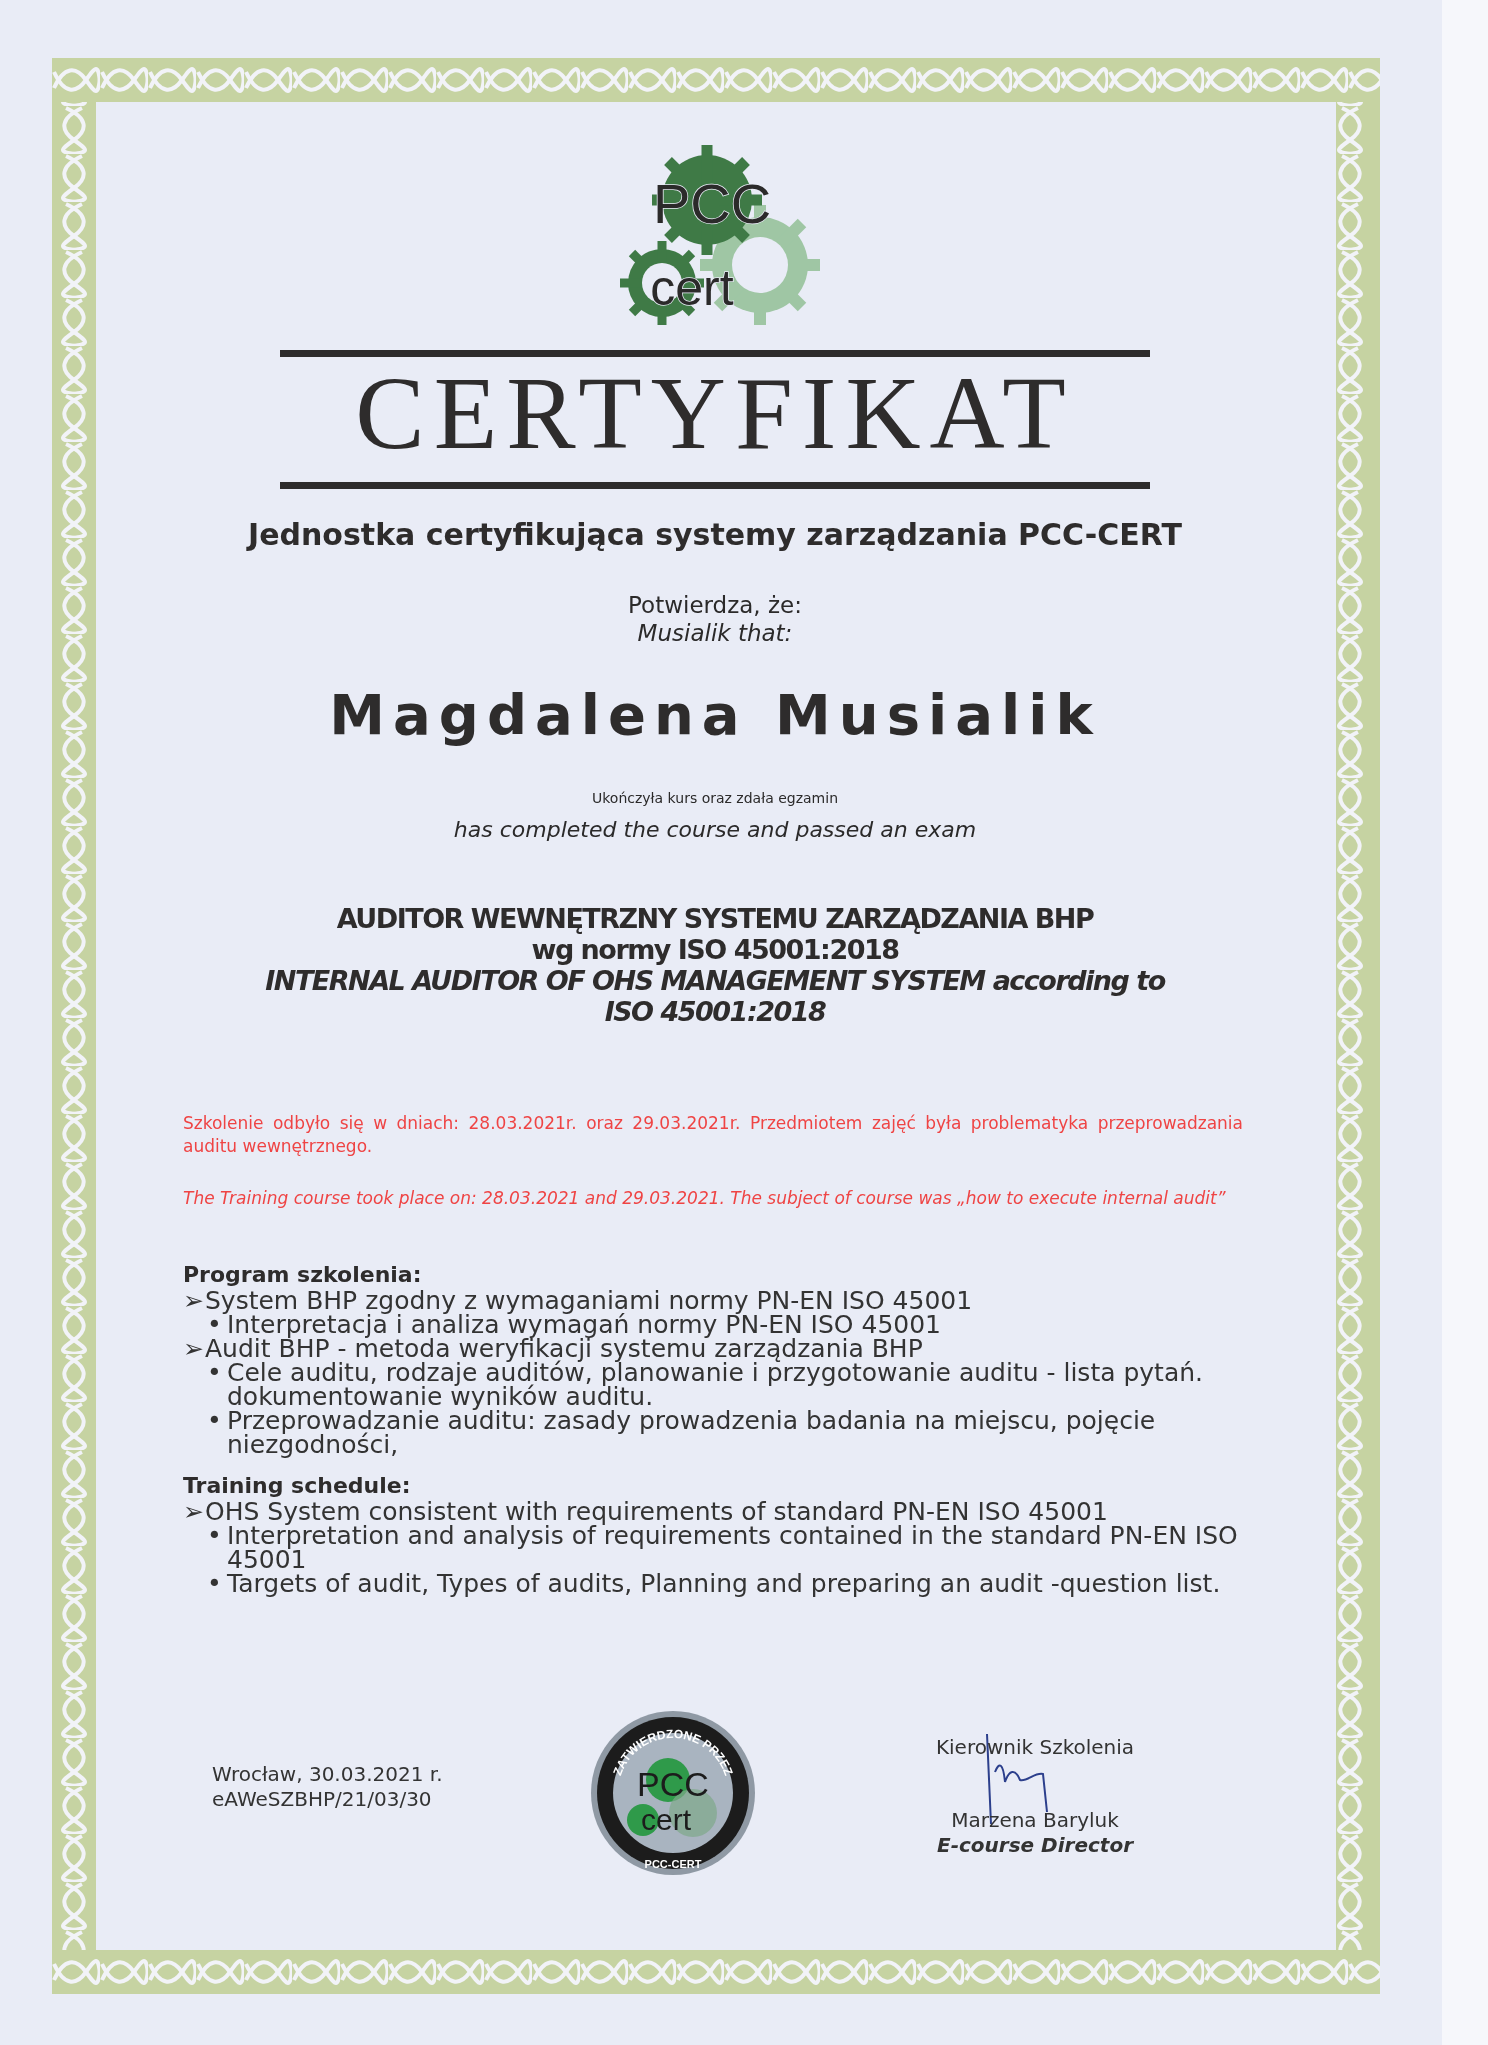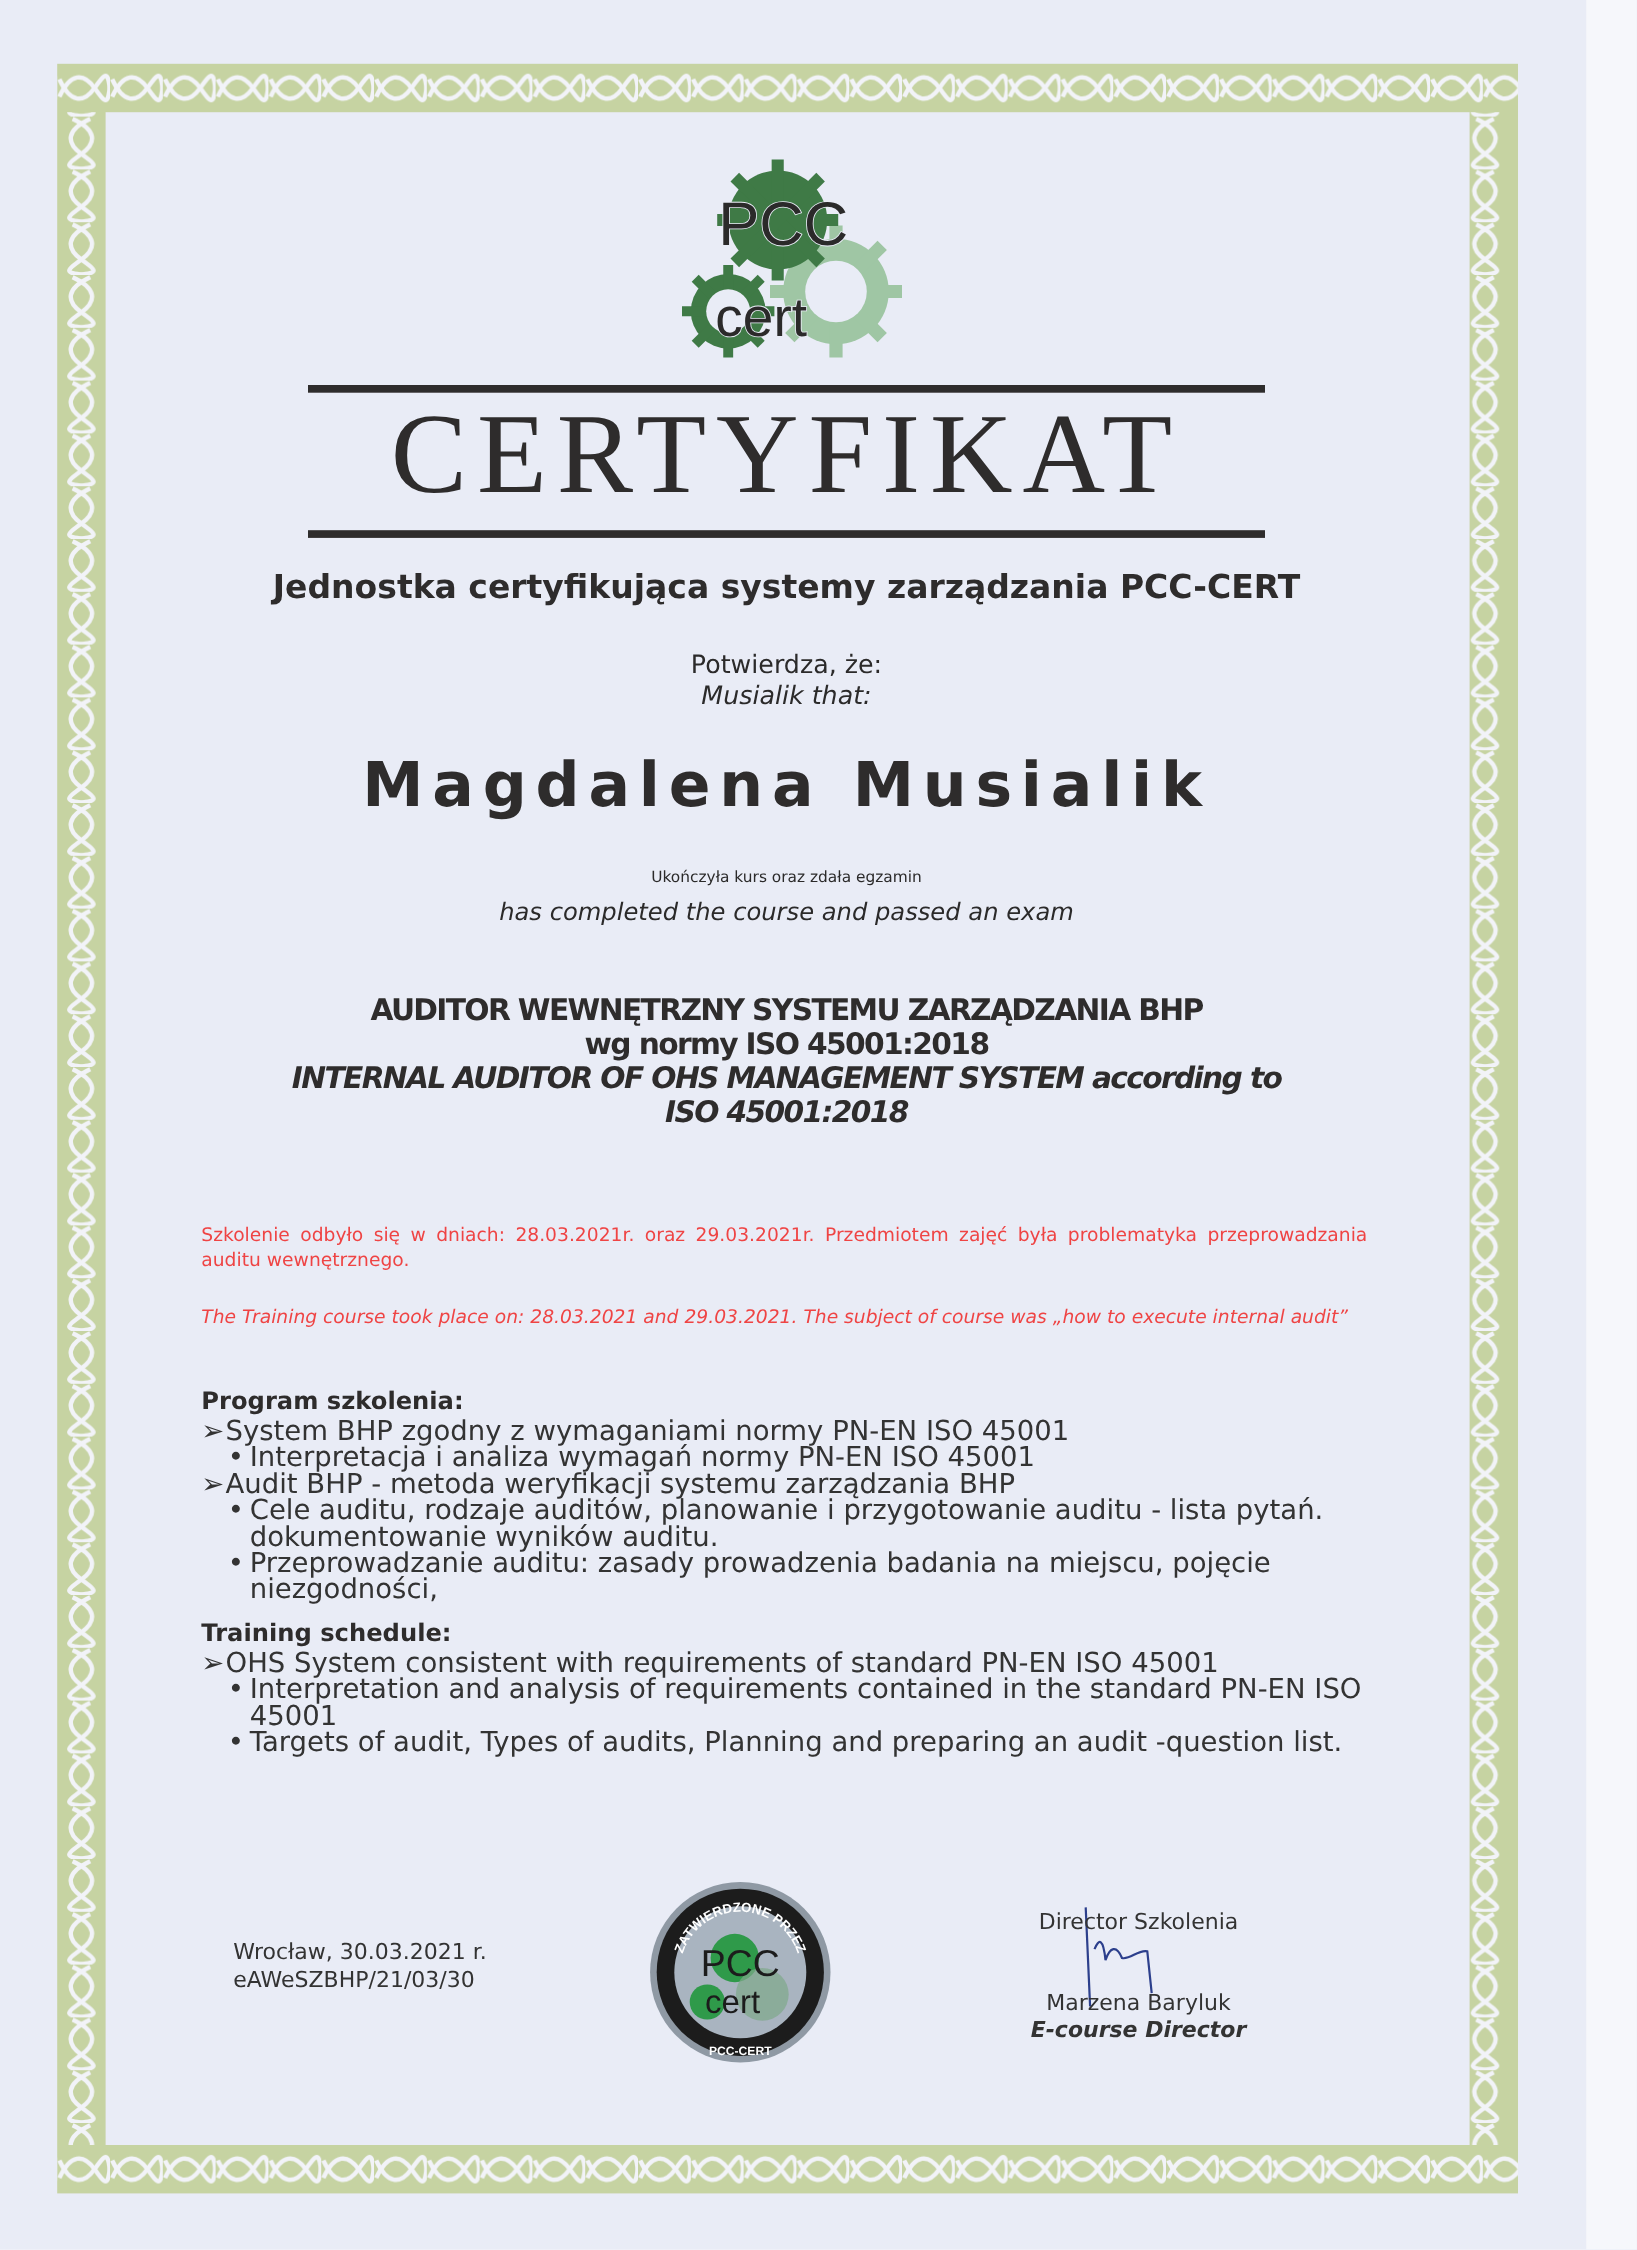--- a/index.html
+++ b/index.html
@@ -182,18 +182,18 @@
     <text x="78" y="122" text-anchor="middle" font-family="Liberation Sans, sans-serif" font-size="30" fill="#1c1c1c">cert</text>
     <text x="85" y="160" text-anchor="middle" font-family="Liberation Sans, sans-serif" font-size="11" font-weight="bold" fill="#ffffff">PCC-CERT</text>
   </svg>
 </div>
 
 <svg class="abs signature" viewBox="0 0 110 95">
   <path d="M22 2 L26 92 M30 40 C34 30, 38 30, 40 50 C44 38, 50 36, 55 48 C62 50, 70 40, 78 42 L82 80" stroke="#2c3f8c" stroke-width="2" fill="none"></path>
 </svg>
 
 <div class="abs sign">
-  <div>Director Szkolenia</div>
+  <div>Kierownik Szkolenia</div>
   <div class="gap"></div>
   <div class="gap"></div>
   <div>Marzena Baryluk</div>
   <div class="it">E-course Director</div>
 </div>
 
 </body></html>

